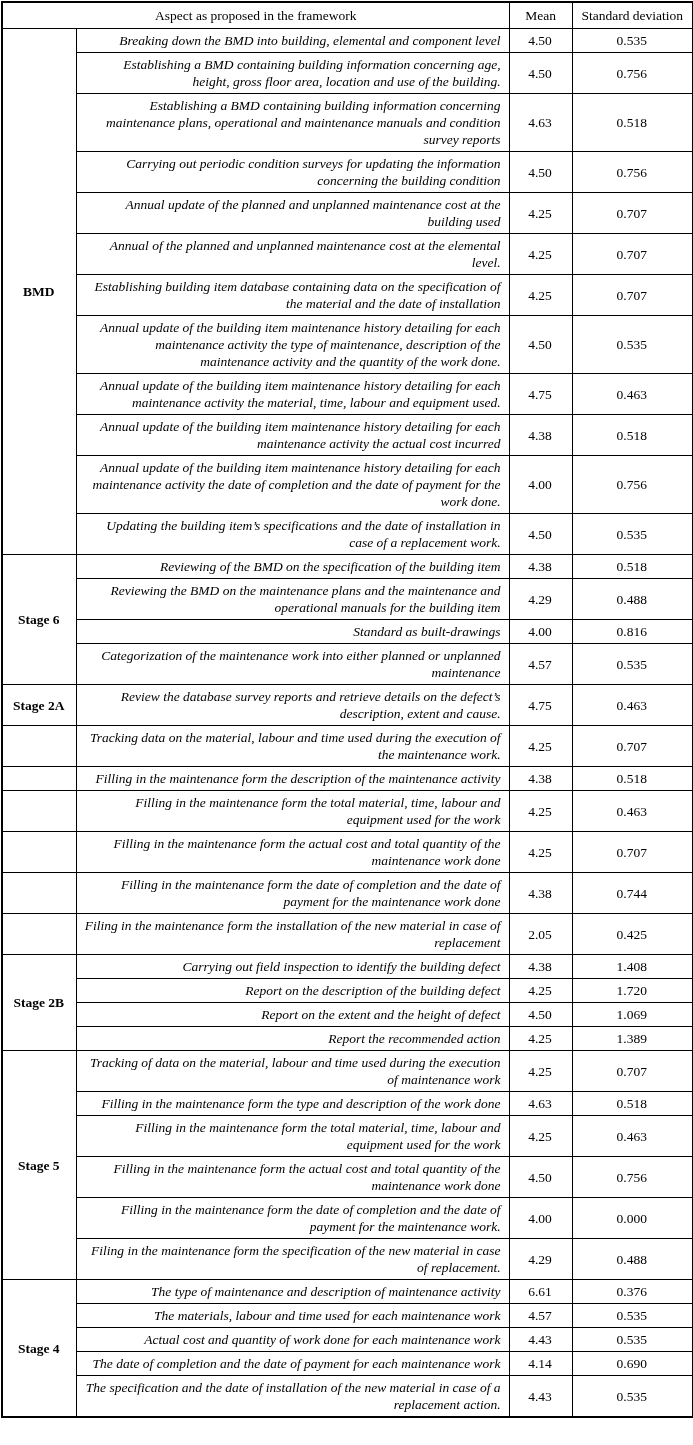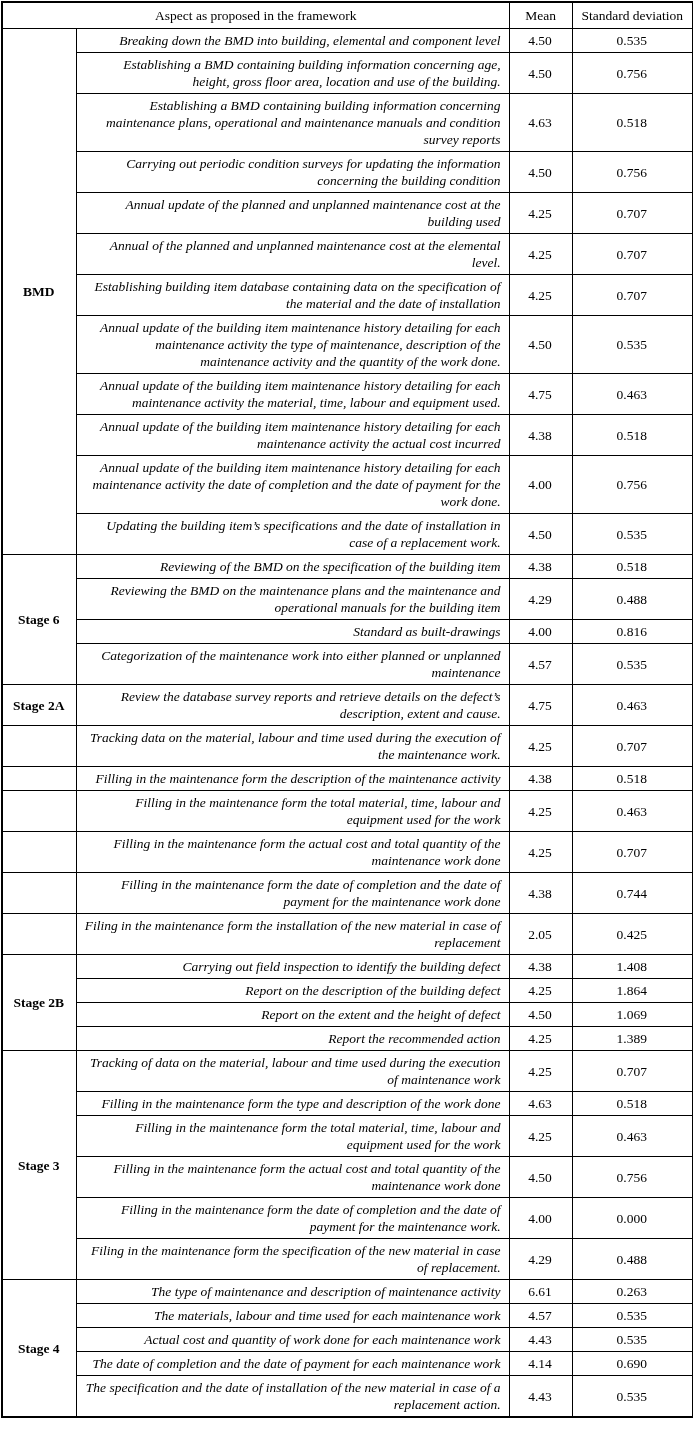--- a/index.html
+++ b/index.html
@@ -196,34 +196,34 @@
         </tr>
         <tr>
           <td class="group" rowspan="4">Stage 2B</td>
           <td class="aspect">Carrying out field inspection to identify the building defect</td>
           <td class="mean">4.38</td>
           <td class="sd">1.408</td>
         </tr>
         <tr>
           <td class="aspect">Report on the description of the building defect</td>
           <td class="mean">4.25</td>
-          <td class="sd">1.864</td>
+          <td class="sd">1.720</td>
         </tr>
         <tr>
           <td class="aspect">Report on the extent and the height of defect</td>
           <td class="mean">4.50</td>
           <td class="sd">1.069</td>
         </tr>
         <tr>
           <td class="aspect">Report the recommended action</td>
           <td class="mean">4.25</td>
           <td class="sd">1.389</td>
         </tr>
         <tr>
-          <td class="group" rowspan="6">Stage 3</td>
+          <td class="group" rowspan="6">Stage 5</td>
           <td class="aspect">Tracking of data on the material, labour and time used during the execution of maintenance work</td>
           <td class="mean">4.25</td>
           <td class="sd">0.707</td>
         </tr>
         <tr>
           <td class="aspect">Filling in the maintenance form the type and description of the work done</td>
           <td class="mean">4.63</td>
           <td class="sd">0.518</td>
         </tr>
         <tr>
@@ -243,21 +243,21 @@
         </tr>
         <tr>
           <td class="aspect">Filing in the maintenance form the specification of the new material in case of replacement.</td>
           <td class="mean">4.29</td>
           <td class="sd">0.488</td>
         </tr>
         <tr>
           <td class="group" rowspan="5">Stage 4</td>
           <td class="aspect">The type of maintenance and description of maintenance activity</td>
           <td class="mean">6.61</td>
-          <td class="sd">0.263</td>
+          <td class="sd">0.376</td>
         </tr>
         <tr>
           <td class="aspect">The materials, labour and time used for each maintenance work</td>
           <td class="mean">4.57</td>
           <td class="sd">0.535</td>
         </tr>
         <tr>
           <td class="aspect">Actual cost and quantity of work done for each maintenance work</td>
           <td class="mean">4.43</td>
           <td class="sd">0.535</td>

